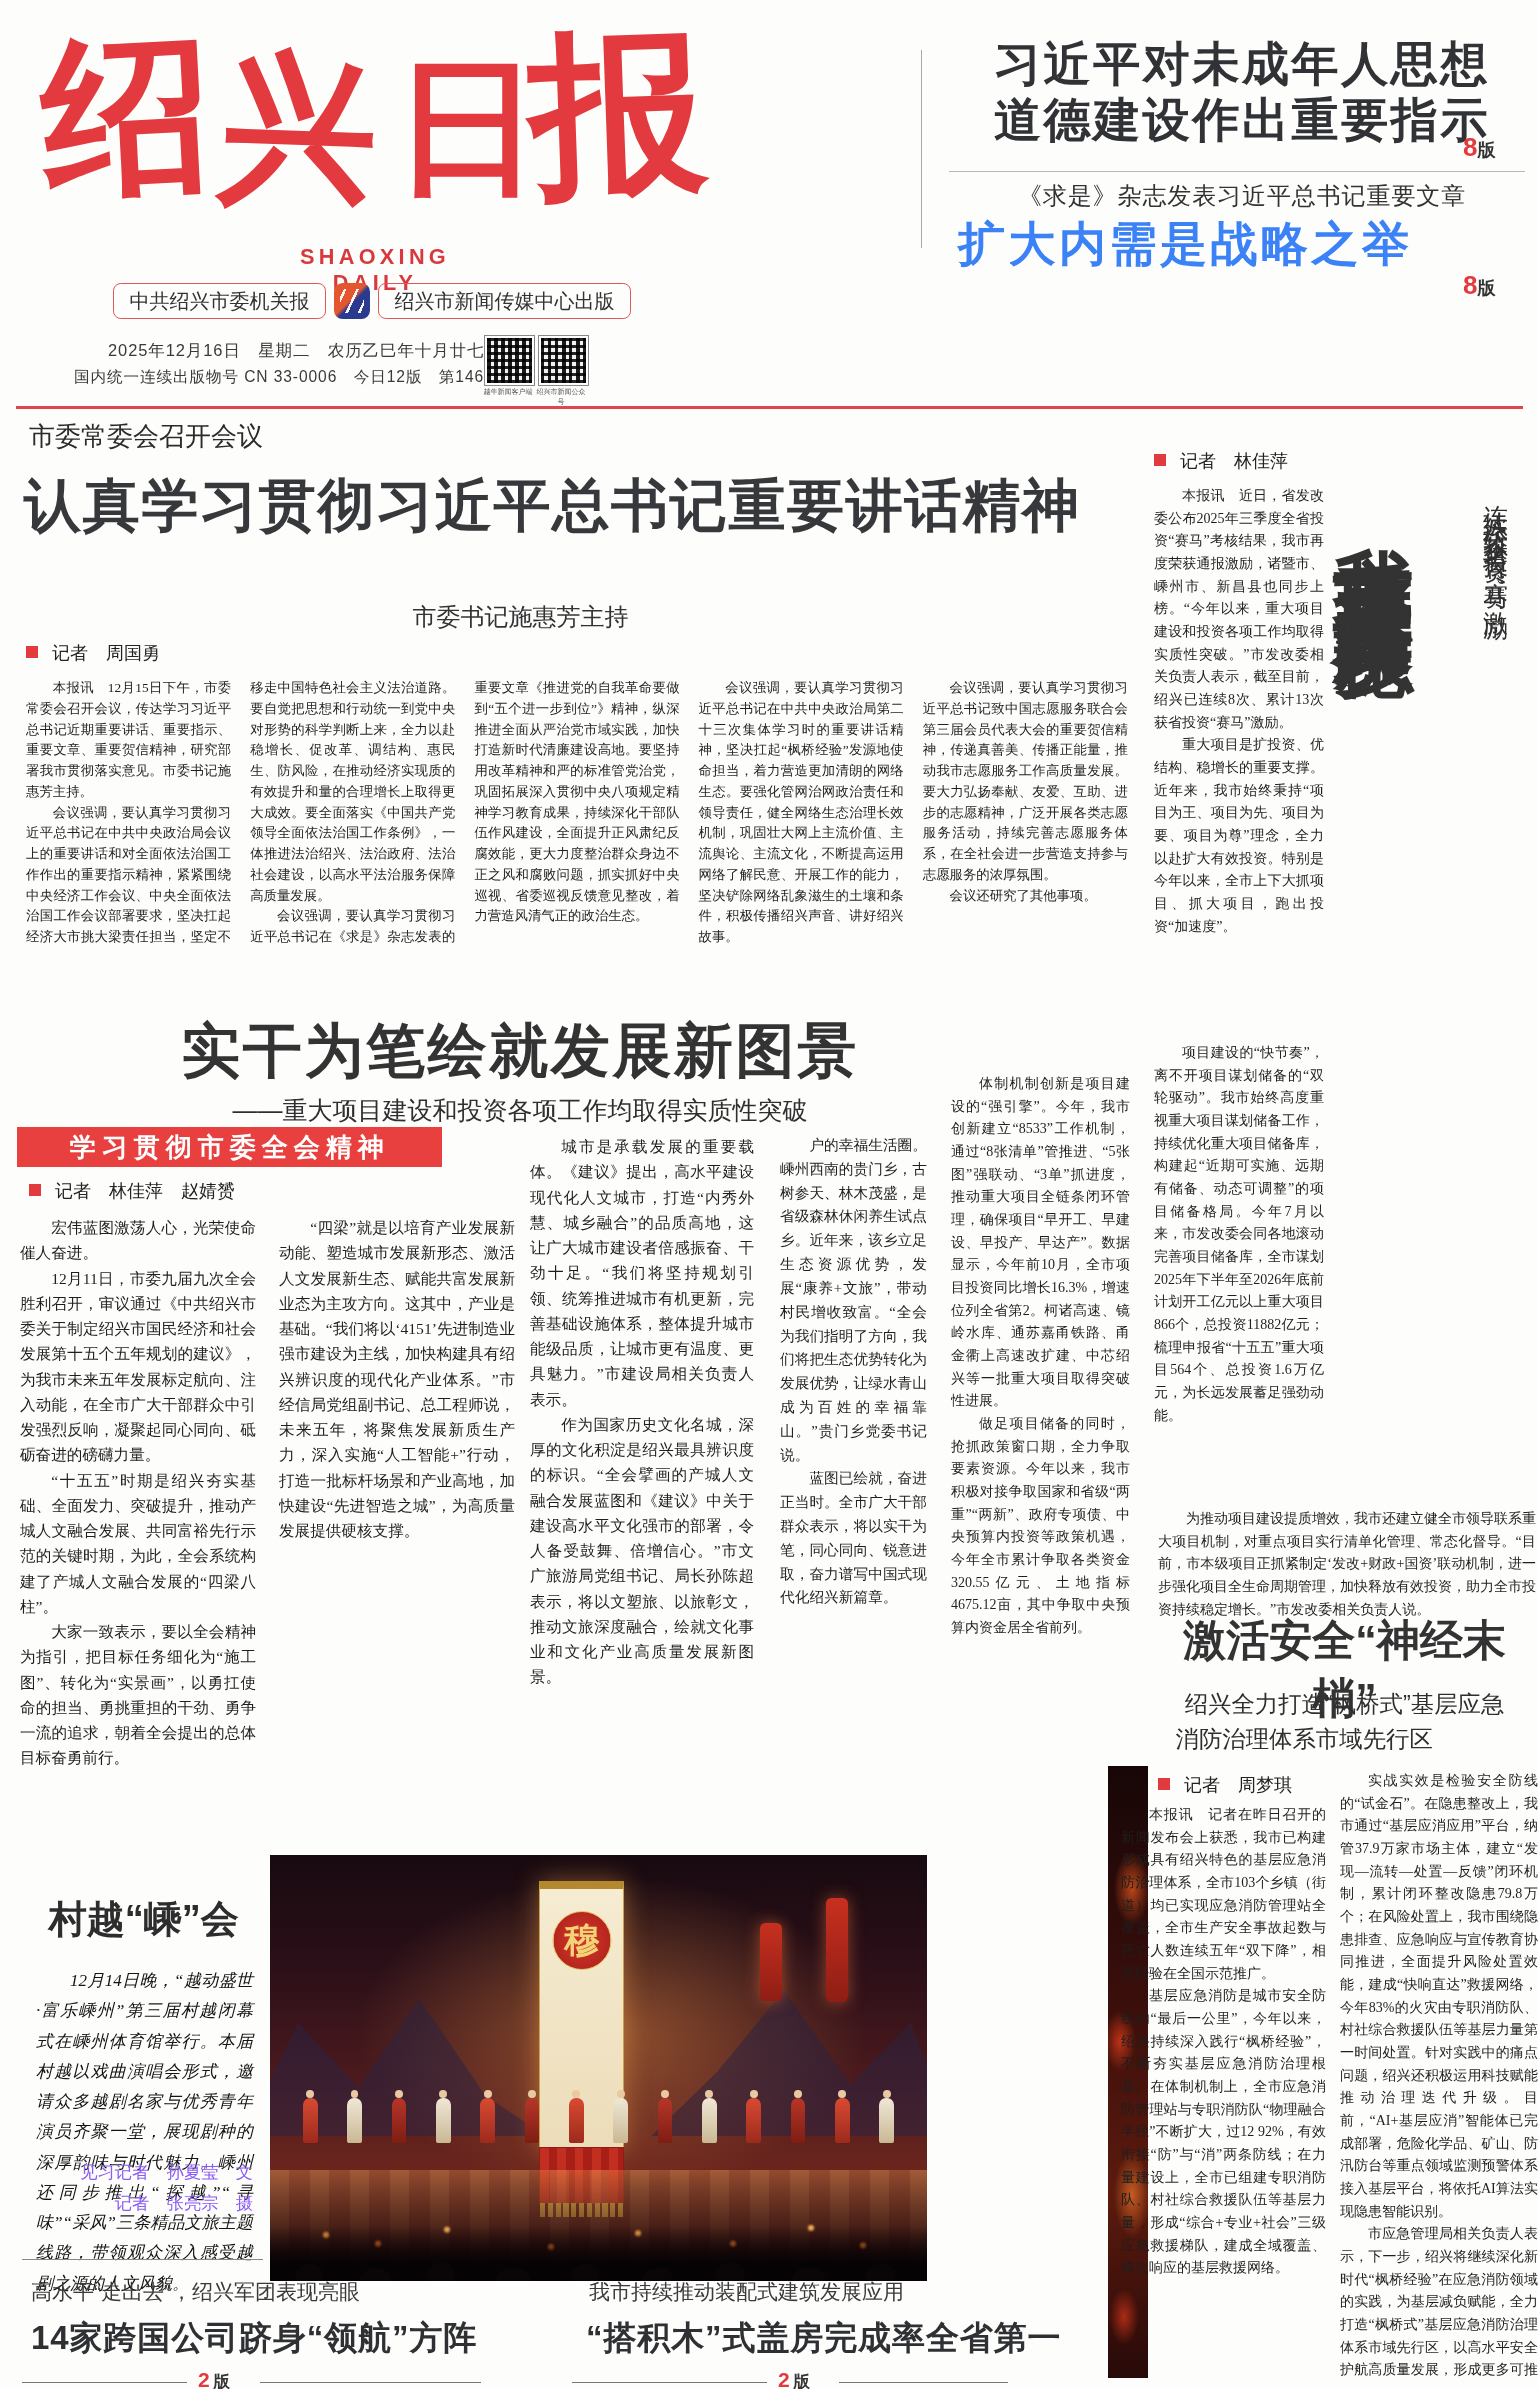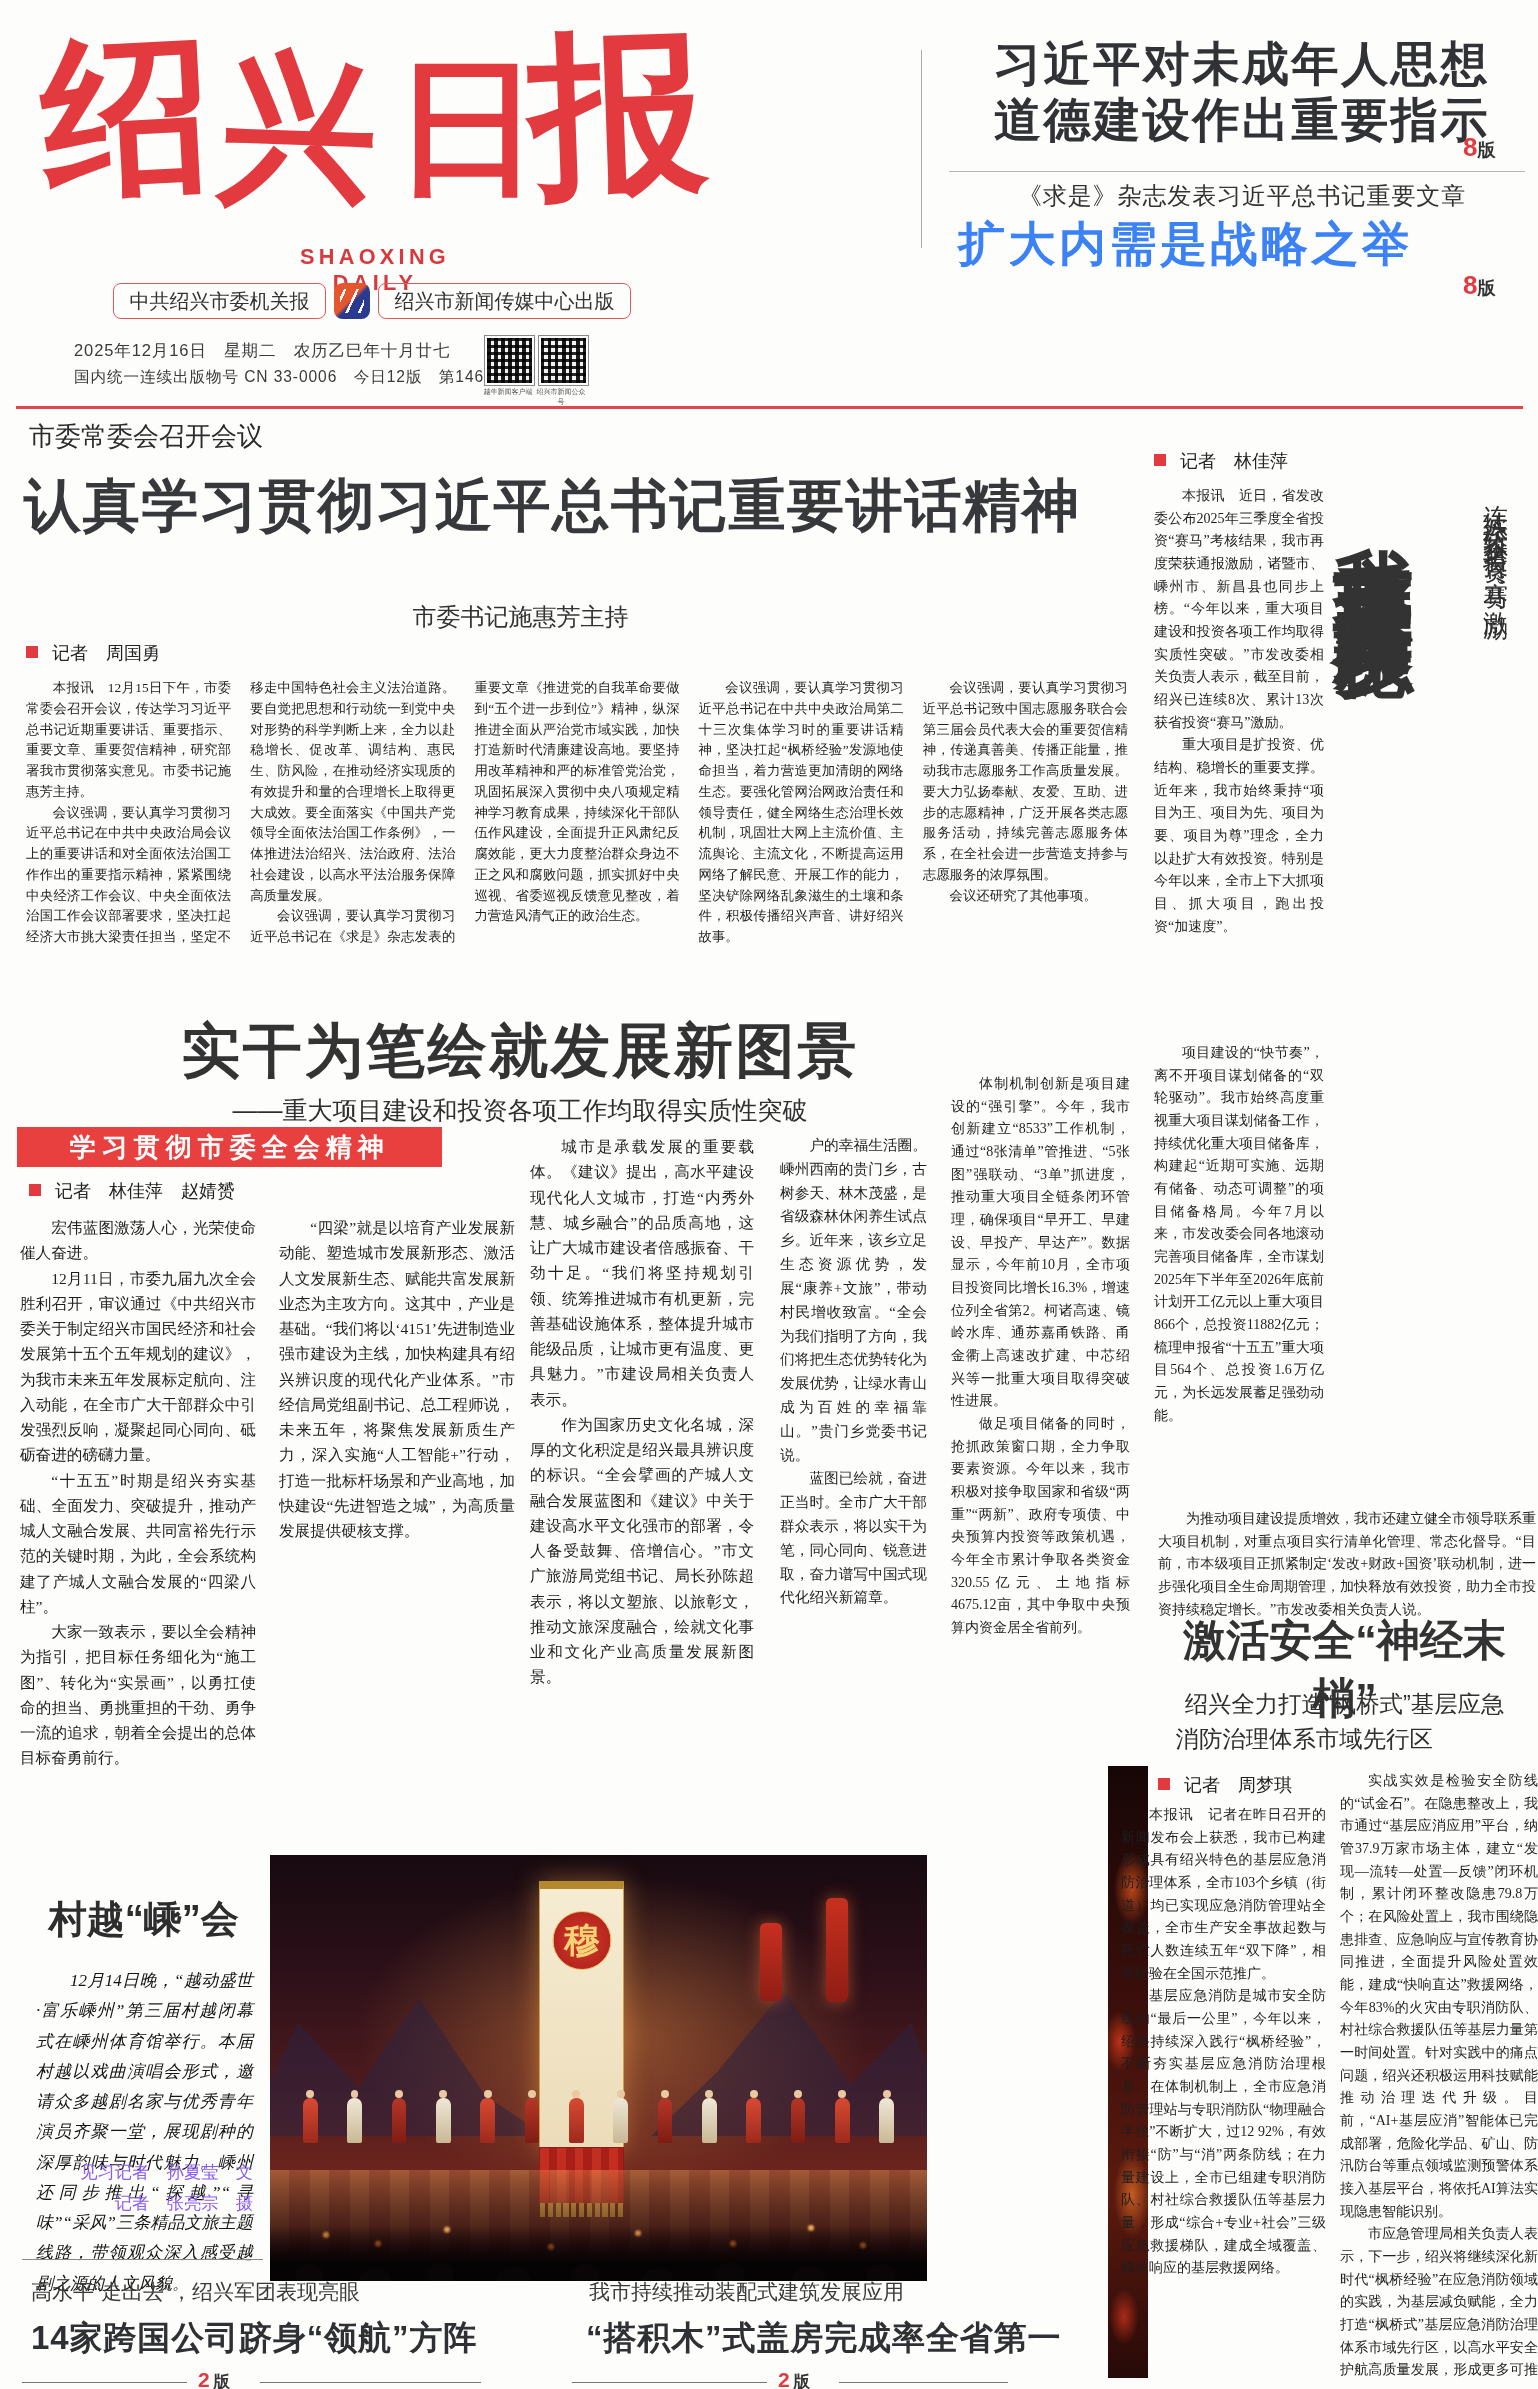--- a/index.html
+++ b/index.html
@@ -153,21 +153,21 @@
     <span class="m-char" style="left:42px;top:31px;font-size:170px;transform:rotate(-3deg);">绍</span>
     <span class="m-char" style="left:218px;top:49px;font-size:159px;transform:rotate(2deg);">兴</span>
     <span class="m-char" style="left:394px;top:54px;font-size:147px;">日</span>
     <span class="m-char" style="left:530px;top:26px;font-size:177px;transform:rotate(-2deg);">报</span>
     <div class="m-english">SHAOXING  DAILY</div>
     <div class="m-orgrow">
       <span class="m-orgbox">中共绍兴市委机关报</span>
       <span class="m-logo"></span>
       <span class="m-orgbox">绍兴市新闻传媒中心出版</span>
     </div>
-    <div class="m-line" style="top:340px;">2025年12月16日　星期二　农历乙巳年十月廿七</div>
+    <div class="m-line" style="top:340px;margin-left:34px;">2025年12月16日　星期二　农历乙巳年十月廿七</div>
     <div class="m-line" style="top:367px;font-size:15.6px;">国内统一连续出版物号 CN 33-0006　今日12版　第14615期</div>
     <span class="qr" style="left:485px;"></span>
     <span class="qr" style="left:539px;"></span>
     <span class="qr-cap" style="left:483px;">越牛新闻客户端</span>
     <span class="qr-cap" style="left:536px;">绍兴市新闻公众号</span>
   </div>
 
   <div class="vline" style="left:921px;top:50px;height:198px;"></div>
   <div>
     <div class="hr-h1" style="top:36px;">习近平对未成年人思想</div>

